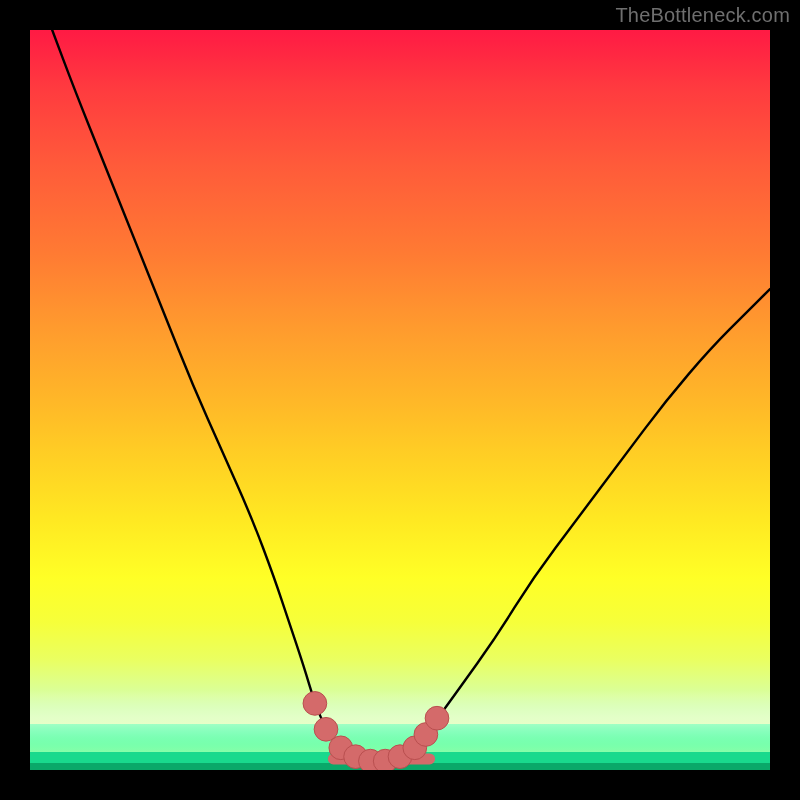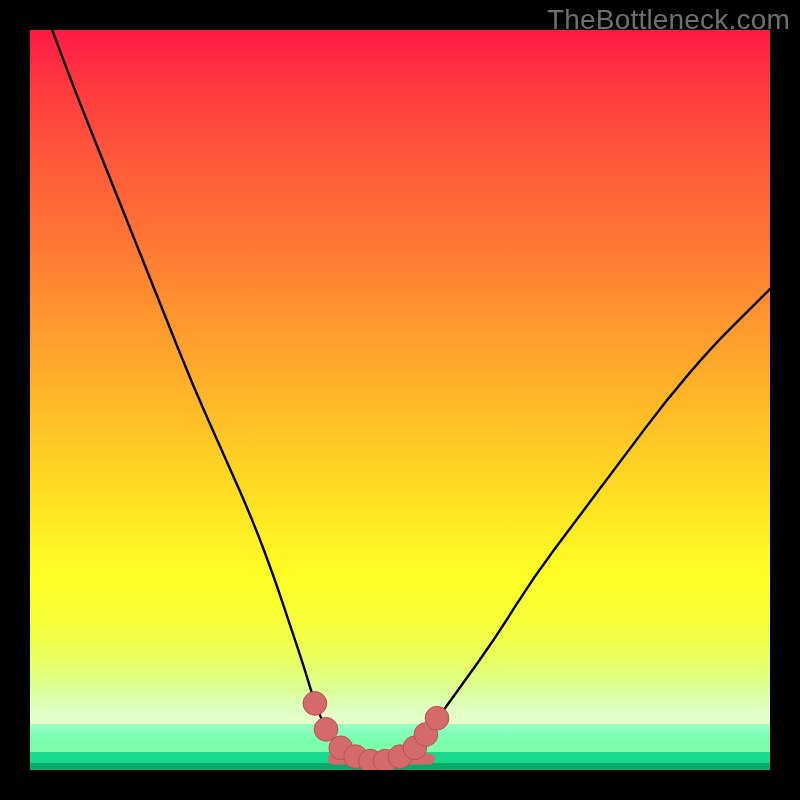--- a/index.html
+++ b/index.html
@@ -64,21 +64,21 @@
 
   svg.curve {
     position: absolute;
     inset: 0;
   }
   .watermark {
     position: absolute;
     top: 4px;
     right: 10px;
     color: #6f6f6f;
-    font-size: 28px;
+    font-size: 20px;
     letter-spacing: .2px;
     user-select: none;
     pointer-events: none;
   }
 </style>
 </head>
 <body>
 
 <div class="stage">
 

